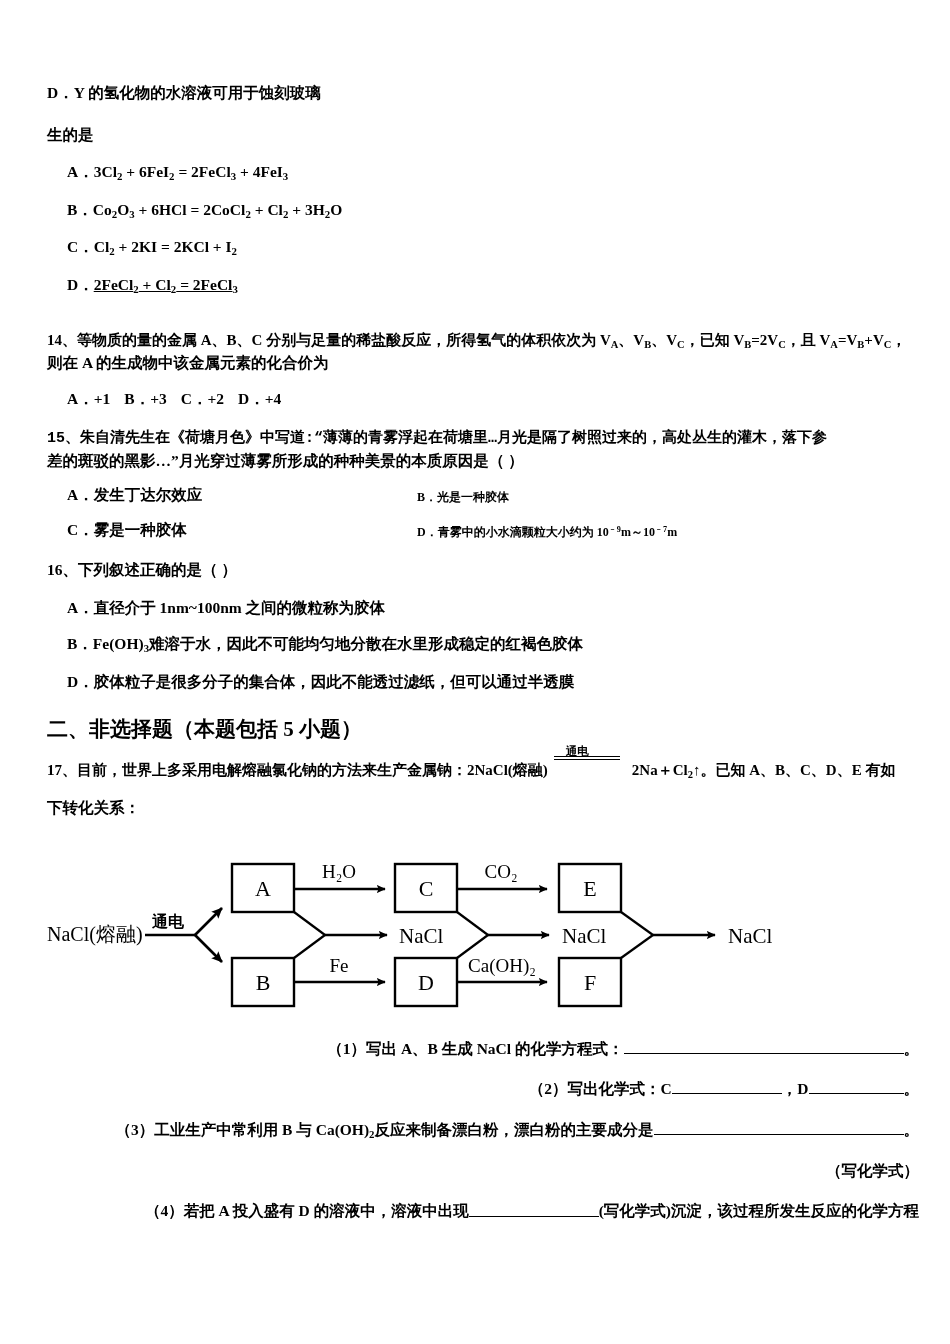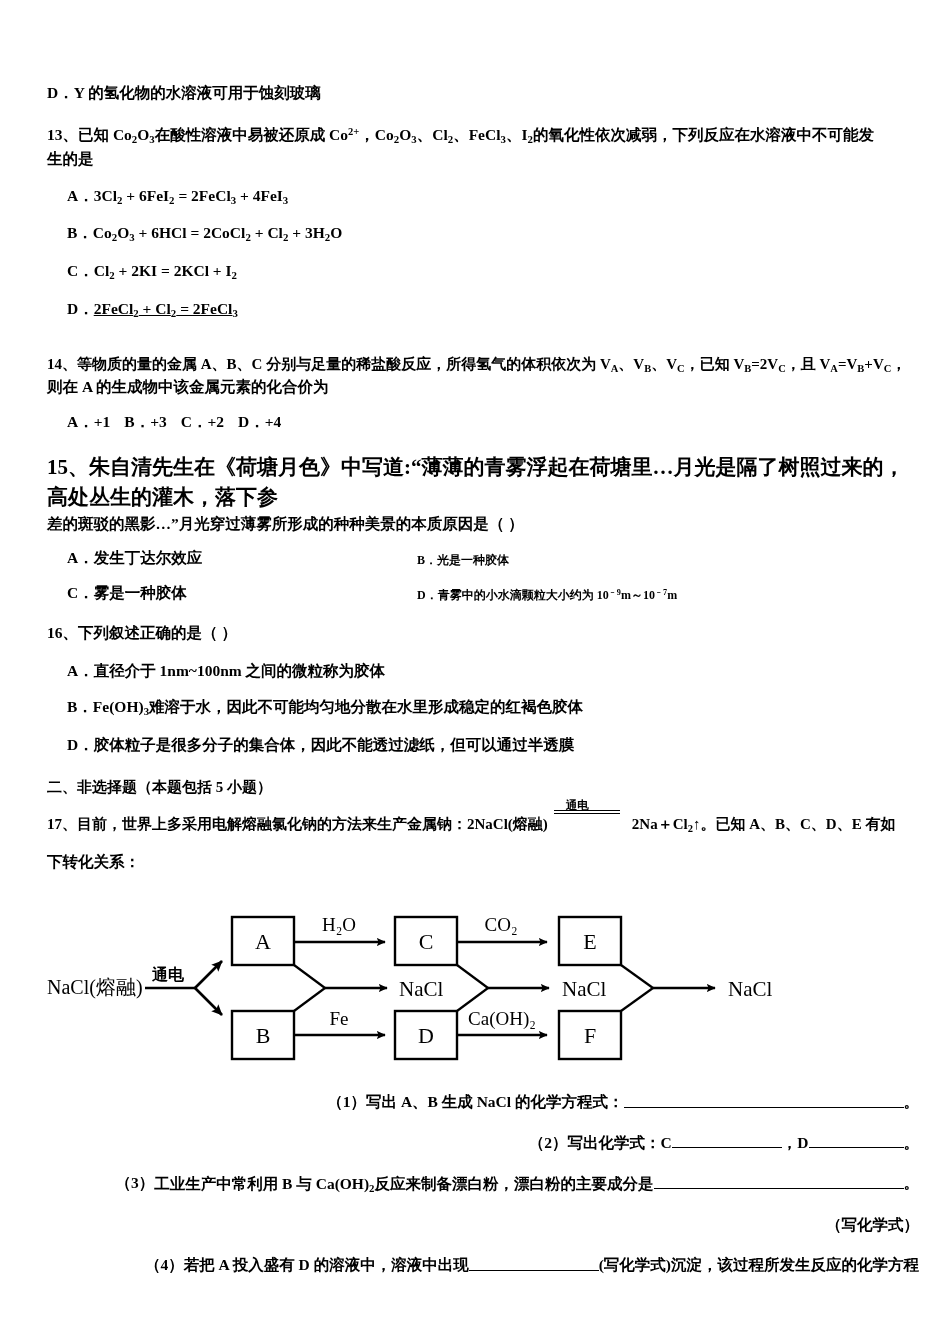--- a/index.html
+++ b/index.html
@@ -50,21 +50,21 @@
     margin: 0 0 14px 0;
     align-items: flex-end;
   }
   .two-col .c1 { width: 350px; flex: 0 0 350px; font-size: 15.5px; font-weight: bold; }
   .two-col .c2 { flex: 1; font-size: 12px; font-weight: bold; }
 
   sub { font-size: 0.7em; vertical-align: -0.28em; }
   sup { font-size: 0.68em; vertical-align: 0.45em; }
 
   .sect-head {
-    font-size: 15px;
+    font-size: 21px;
     font-weight: bold;
     margin: 0 0 16px 0;
   }
 
   
   .q17 {
     font-size: 15.5px;
     font-weight: bold;
     line-height: 1.5;
     position: relative;
@@ -133,23 +133,20 @@
 <body>
 
 <div class="page">
   <div class="content">
 
     <div class="opt" style="margin-bottom:20px;">
       <span class="lab">D．</span><span>Y 的氢化物的水溶液可用于蚀刻玻璃</span>
     </div>
 
     <div style="margin-bottom:4px;">
-      <div class="qline">
-        <span>13、</span>已知 Co<sub>2</sub>O<sub>3</sub>在酸性溶液中易被还原成 Co<sup>2+</sup>，Co<sub>2</sub>O<sub>3</sub>、Cl<sub>2</sub>、FeCl<sub>3</sub>、I<sub>2</sub>的氧化性依次减弱，下列反应在水溶液中不可能发
-      </div>
       <div class="qline" style="margin-bottom:14px;">生的是</div>
 
       <div class="opt indent">
         <span class="lab">A．</span><span>3Cl<sub>2</sub> + 6FeI<sub>2</sub> = 2FeCl<sub>3</sub> + 4FeI<sub>3</sub></span>
       </div>
       <div class="opt indent">
         <span class="lab">B．</span><span>Co<sub>2</sub>O<sub>3</sub> + 6HCl = 2CoCl<sub>2</sub> + Cl<sub>2</sub> + 3H<sub>2</sub>O</span>
       </div>
       <div class="opt indent">
         <span class="lab">C．</span><span>Cl<sub>2</sub> + 2KI = 2KCl + I<sub>2</sub></span>
@@ -163,21 +160,21 @@
       <div class="qline" style="font-size:15px;">
         <span>14、</span>等物质的量的金属 A、B、C 分别与足量的稀盐酸反应，所得氢气的体积依次为 V<sub>A</sub>、V<sub>B</sub>、V<sub>C</sub>，已知 V<sub>B</sub>=2V<sub>C</sub>，且 V<sub>A</sub>=V<sub>B</sub>+V<sub>C</sub>，
       </div>
       <div class="qline" style="margin-bottom:13px;">则在 A 的生成物中该金属元素的化合价为</div>
       <div class="opt indent" style="margin-bottom:18px;">
         <span><span>A．</span><span>+1</span></span><span class="gap" style="display:inline-block;width:14px;"></span><span><span>B．</span><span>+3</span></span><span class="gap" style="display:inline-block;width:14px;"></span><span><span>C．</span><span>+2</span></span><span class="gap" style="display:inline-block;width:14px;"></span><span><span>D．</span><span>+4</span></span>
       </div>
     </div>
 
     <div>
-      <div class="qline" style="font-size:21px;">
+      <div class="qline" style="font-size:15px;font-family:Liberation Mono, monospace;">
         <span>15、</span><span>朱自清先生在《荷塘月色》中写道:“薄薄的青雾浮起在荷塘里…月光是隔了树照过来的，高处丛生的灌木，落下参</span>
       </div>
       <div class="qline" style="margin-bottom:13px;">差的斑驳的黑影…”月光穿过薄雾所形成的种种美景的本质原因是（    ）</div>
 
       <div class="two-col">
         <div class="c1 indent">
           <span class="lab">A．</span><span>发生丁达尔效应</span>
         </div>
         <div class="c2">
           <span class="lab">B．</span><span>光是一种胶体</span>

